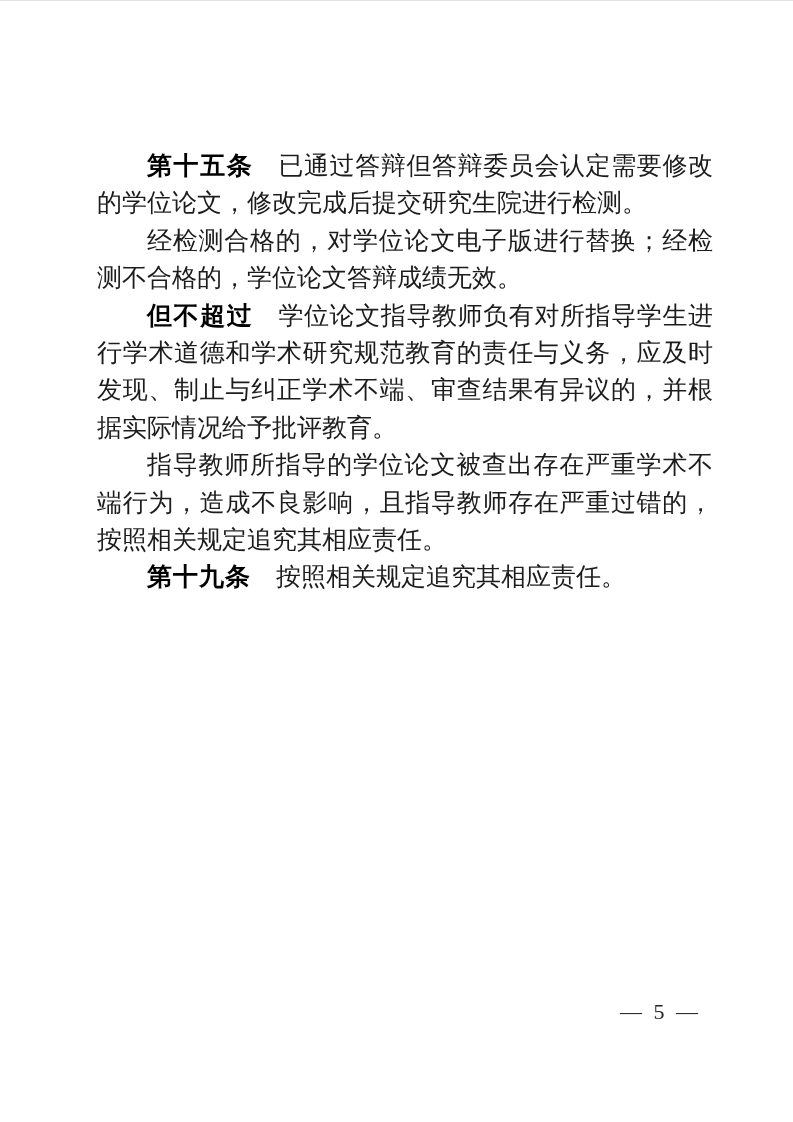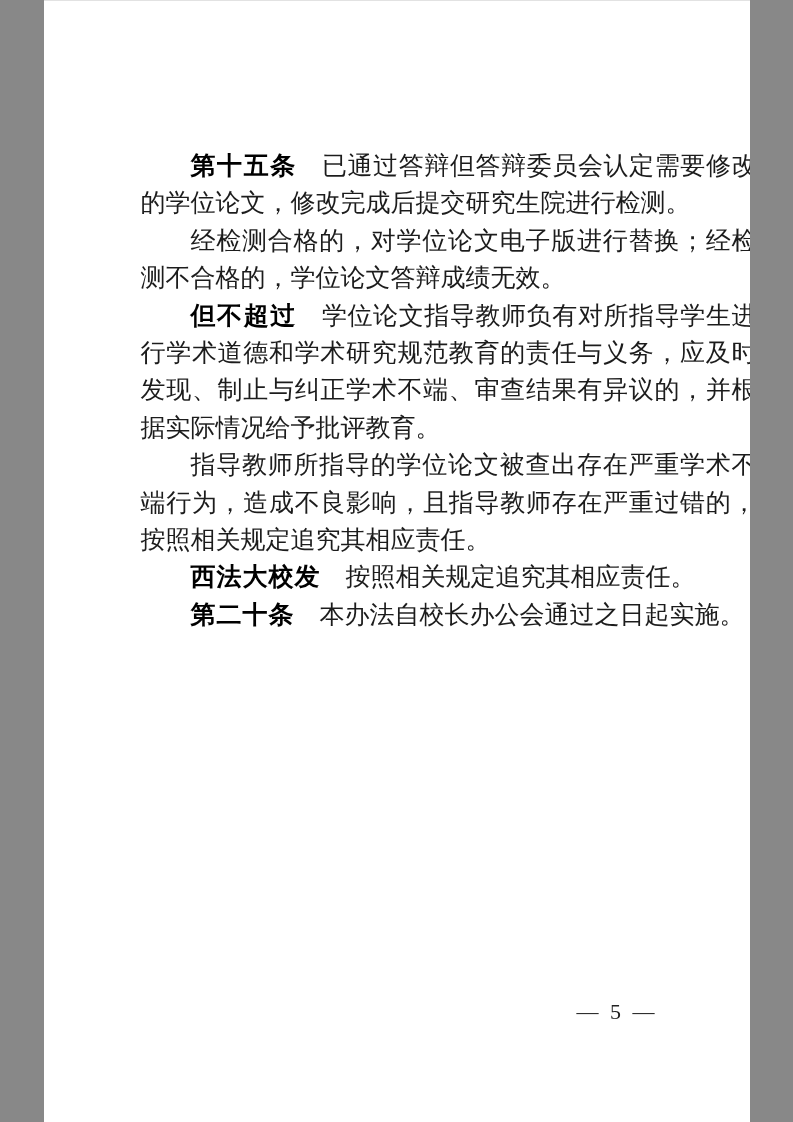--- a/index.html
+++ b/index.html
@@ -2,21 +2,21 @@
 <html><head>
 <meta charset="utf-8">
 <style>
   html, body {
     margin: 0;
     padding: 0;
     background: #888;
   }
   .page {
     position: relative;
-    width: 706px;
+    width: 793px;
     height: 1122px;
     margin: 0 auto;
     background: #ffffff;
     border-top: 1px solid #e2e2e2;
     overflow: hidden;
     box-sizing: border-box;
   }
   .doc-body {
     position: absolute;
     left: 97px;
@@ -62,21 +62,20 @@
     <p><span class="article-term">第十五条</span><span>已通过答辩但答辩委员会认定需要修改的学位论文，修改完成后提交研究生院进行检测。</span></p>
 
     <p><span>经检测合格的，对学位论文电子版进行替换；经检测不合格的，学位论文答辩成绩无效。</span></p>
 
 
 
     <p><span class="article-term">但不超过</span><span>学位论文指导教师负有对所指导学生进行学术道德和学术研究规范教育的责任与义务，应及时发现、制止与纠正学术不端、审查结果有异议的，并根据实际情况给予批评教育。</span></p>
 
     <p><span>指导教师所指导的学位论文被查出存在严重学术不端行为，造成不良影响，且指导教师存在严重过错的，按照相关规定追究其相应责任。</span></p>
 
-    <p><span class="article-term">西法大校发</span><span>按照相关规定追究其相应责任。</span></p>
+    <p><span class="article-term">第十九条</span><span>按照相关规定追究其相应责任。</span></p>
 
-    <p><span class="article-term">第二十条</span><span>本办法自校长办公会通过之日起实施。</span></p>
 
   </div>
 
   <div class="page-number">— 5 —</div>
 
 </div>
 
 </body></html>

